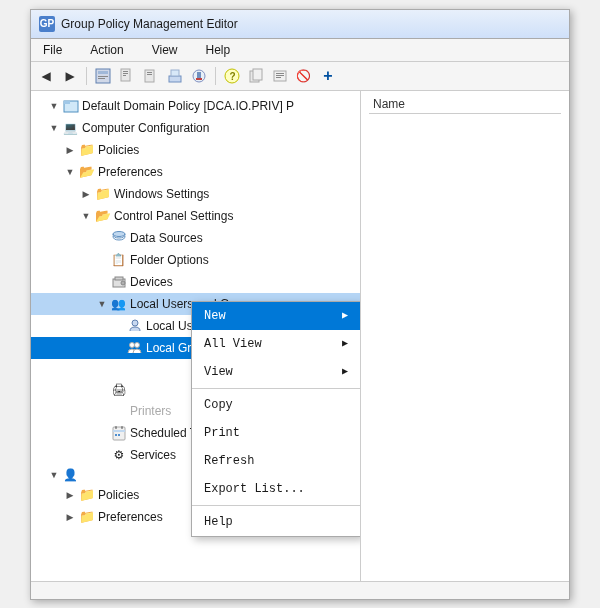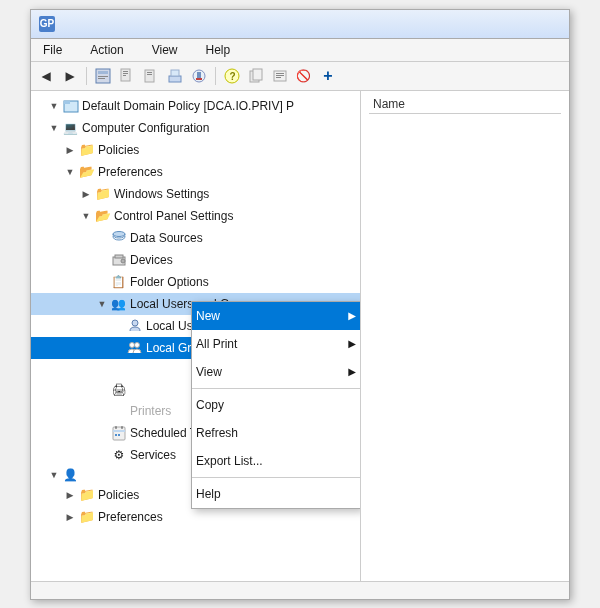--- a/index.html
+++ b/index.html
@@ -176,24 +176,25 @@
       background: #fff;
       border: 1px solid #aaa;
       box-shadow: 3px 3px 8px rgba(0,0,0,0.25);
       z-index: 100;
       font-size: 12px;
     }
     .ctx-item {
       display: flex;
       align-items: center;
       justify-content: space-between;
-      padding: 5px 4px;
+      padding: 5px 12px;
       cursor: pointer;
       color: #1a1a1a;
       line-height: 18px;
+      font-family: Liberation Mono, monospace;
     }
     .ctx-item.active { background: #0078d7; color: #fff; }
     .ctx-sep {
       height: 1px;
       background: #ccc;
       margin: 2px 0;
     }
     .ctx-arrow {
       font-size: 10px;
     }
@@ -206,20 +207,21 @@
       height: 18px;
     }
   </style>
 </head>
 <body>
 
 <div class="window">
 
   <div class="title-bar">
     <div class="title-bar-icon">GP</div>
+    <span class="title-text">Group Policy Management Editor</span>
   </div>
 
   <div class="menu-bar">
     <span class="menu-item">File</span>
     <span class="menu-item">Action</span>
     <span class="menu-item">View</span>
     <span class="menu-item">Help</span>
   </div>
 
   <div class="toolbar">
@@ -339,34 +341,34 @@
               <ellipse cx="8" cy="4" rx="6" ry="2.5" fill="#c0d8f0" stroke="#6090c0" stroke-width="1"></ellipse>
               <path d="M2 4 Q2 8 8 8 Q14 8 14 4" fill="none" stroke="#6090c0" stroke-width="1"></path>
               <path d="M2 6 Q2 10 8 10 Q14 10 14 6" fill="none" stroke="#6090c0" stroke-width="1"></path>
             </svg>
         </span>
         <span>Data Sources</span>
       </div>
 
       <div class="tree-node indent4">
         <span class="expand-btn"></span>
+        <span class="node-icon icon-folder-opts"></span>
+        <span>Folder Options</span>
+      </div>
+
+      <div class="tree-node indent4">
+        <span class="expand-btn"></span>
         <span class="node-icon">
           <svg width="16" height="16" viewBox="0 0 16 16">
               <rect x="2" y="5" width="12" height="8" fill="#e0e0e0" stroke="#888" stroke-width="1"></rect>
               <rect x="4" y="3" width="8" height="3" fill="#d0d0d0" stroke="#888" stroke-width="1"></rect>
               <circle cx="12" cy="9" r="2" fill="#b0b0b0" stroke="#888" stroke-width="1"></circle>
             </svg>
         </span>
         <span>Devices</span>
-      </div>
-
-      <div class="tree-node indent4">
-        <span class="expand-btn"></span>
-        <span class="node-icon icon-folder-opts"></span>
-        <span>Folder Options</span>
       </div>
 
       <div class="tree-node indent4 highlighted">
         <span class="expand-btn">▼</span>
         <span class="node-icon icon-local-users"></span>
         <span>Local Users and Groups</span>
       </div>
 
       <div class="tree-node indent5">
         <span class="expand-btn"></span>
@@ -435,30 +437,33 @@
         <span class="node-icon icon-folder"></span>
         <span>Preferences</span>
       </div>
 
       <div class="context-menu">
         <div class="ctx-item active">
           <span>New</span>
           <span class="ctx-arrow">▶</span>
         </div>
         <div class="ctx-item">
-          <span>All Print</span>
+          <span>All View</span>
           <span class="ctx-arrow">▶</span>
         </div>
         <div class="ctx-item">
           <span>View</span>
           <span class="ctx-arrow">▶</span>
         </div>
         <div class="ctx-sep"></div>
         <div class="ctx-item">
           <span>Copy</span>
+        </div>
+        <div class="ctx-item">
+          <span>Print</span>
         </div>
         <div class="ctx-item">
           <span>Refresh</span>
         </div>
         <div class="ctx-item">
           <span>Export List...</span>
         </div>
         <div class="ctx-sep"></div>
         <div class="ctx-item">
           <span>Help</span>

